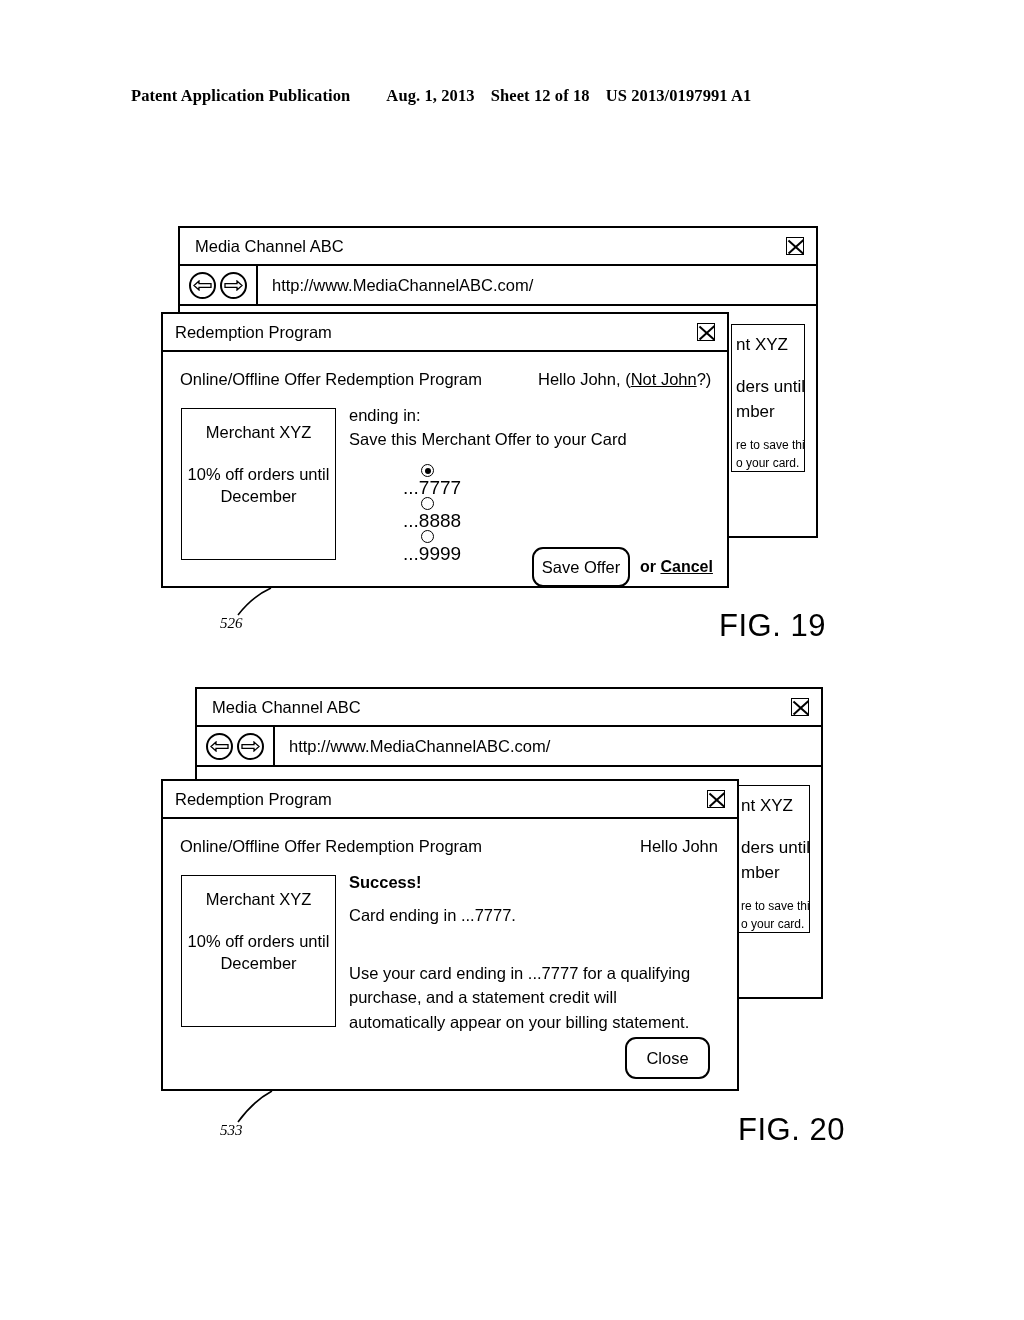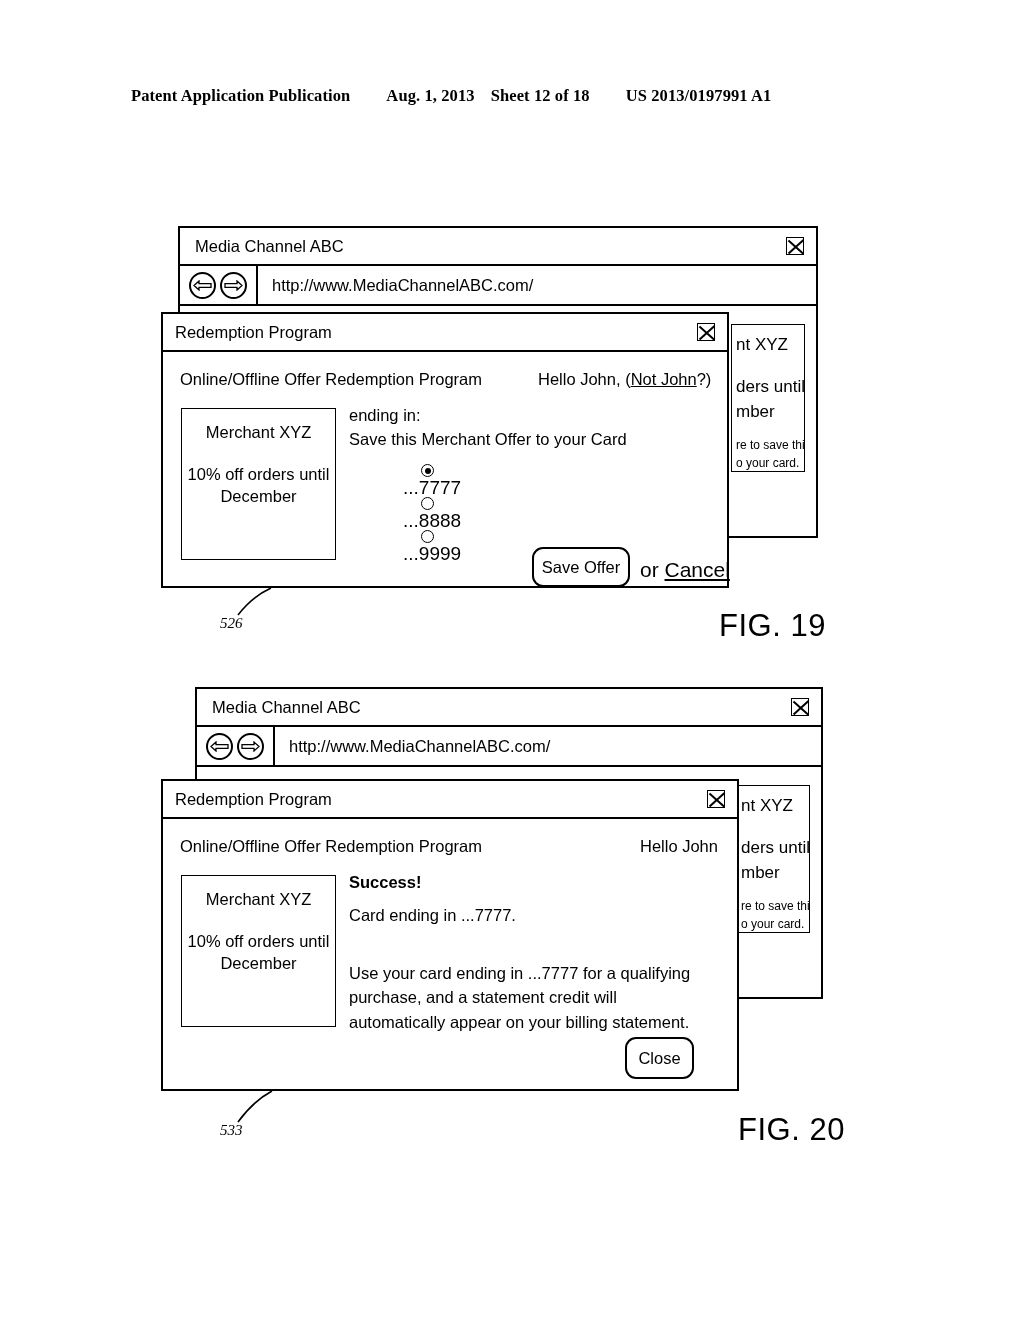--- a/index.html
+++ b/index.html
@@ -23,21 +23,21 @@
     align-items: baseline;
     font-family: "Liberation Serif", serif;
     font-weight: bold;
     font-size: 16.5px;
     letter-spacing: 0.1px;
     white-space: nowrap;
   }
   .pat-header .h-pub   { }
   .pat-header .h-date  { margin-left: 36px; }
   .pat-header .h-sheet { margin-left: 16px; }
-  .pat-header .h-num   { margin-left: 36px; }
+  .pat-header .h-num   { margin-left: 16px; }
 
   
   .fig { position: absolute; }
 
   .browser-window {
     position: absolute;
     background: #fff;
     border: 2px solid #000;
   }
   .browser-titlebar {
@@ -212,22 +212,23 @@
     border-radius: 11px;
     background: #fff;
     display: flex;
     align-items: center;
     justify-content: center;
     font-size: 16.5px;
     white-space: nowrap;
   }
   .or-cancel {
     position: absolute;
-    font-size: 21px;
-    white-space: nowrap;
+    font-size: 16px;
+    white-space: nowrap;
+    font-weight: bold;
   }
   .or-cancel .lnk { text-decoration: underline; }
 
   
   .succ-head {
     position: absolute;
     font-size: 16.5px;
     font-weight: bold;
     white-space: nowrap;
   }
@@ -426,21 +427,21 @@
       <div class="succ-p" style="left:186px;top:84px;width:350px;">
         <div>Card ending in ...7777.</div>
       </div>
 
       <div class="succ-p" style="left:186px;top:142px;width:360px;">
         <div>Use your card ending in ...7777 for a qualifying</div>
         <div>purchase, and a statement credit will</div>
         <div>automatically appear on your billing statement.</div>
       </div>
 
-      <div class="pill-btn" style="left:462px;top:218px;width:69px;height:42px;">Close</div>
+      <div class="pill-btn" style="left:462px;top:218px;width:85px;height:42px;">Close</div>
     </div>
   </div>
 
   <span class="refnum" style="left:707px;top:1002px;">529</span>
   <svg class="leader" style="left:686px;top:1016px;width:34px;height:30px;">
     <path d="M2 28 C 6 16, 14 8, 24 2"></path>
   </svg>
 
   <span class="refnum" style="left:220px;top:1122px;">533</span>
   <svg class="leader" style="left:232px;top:1091px;width:46px;height:36px;">

